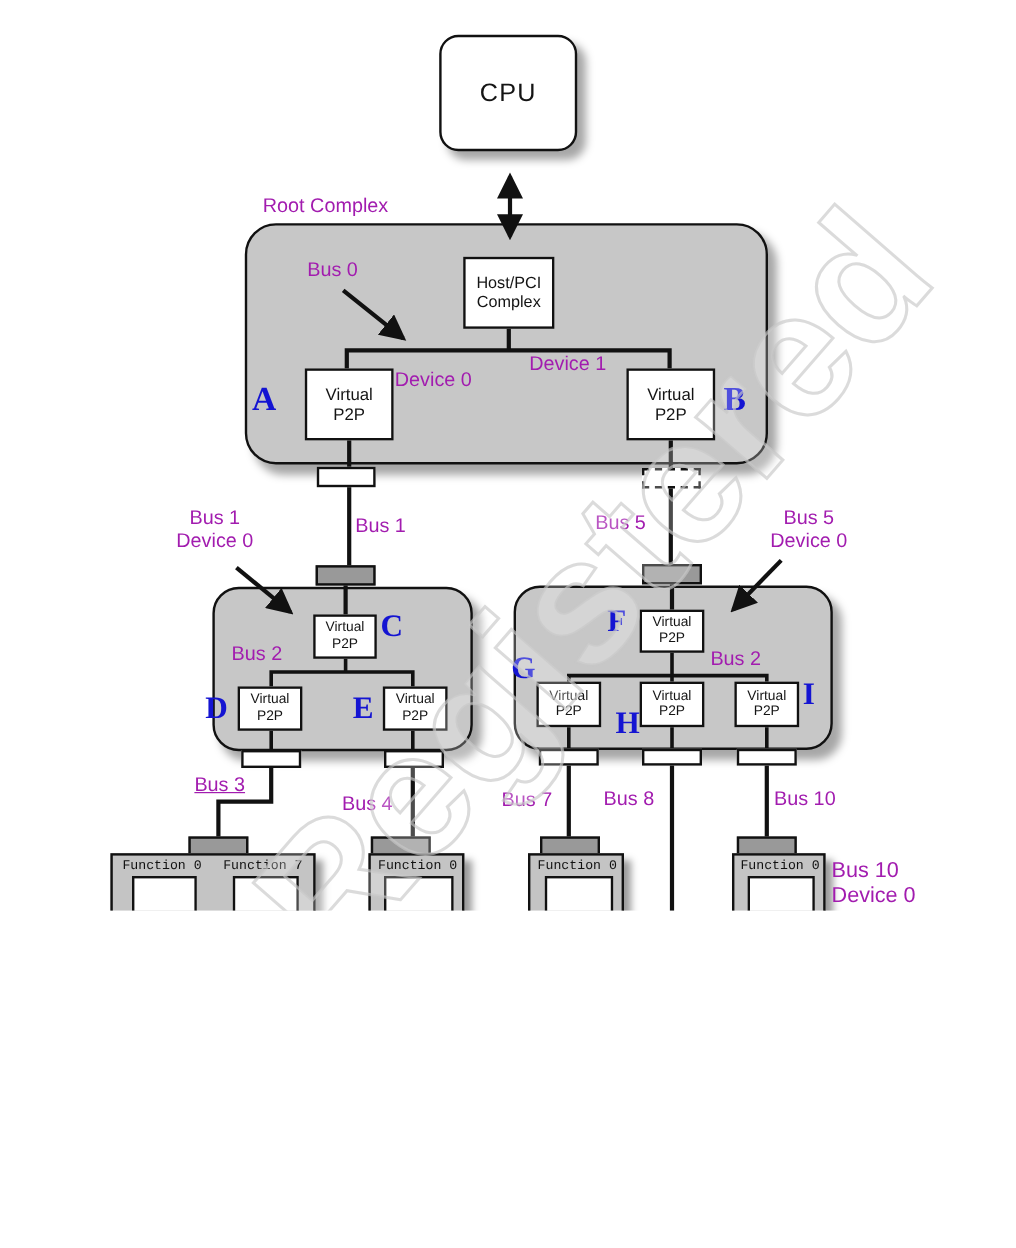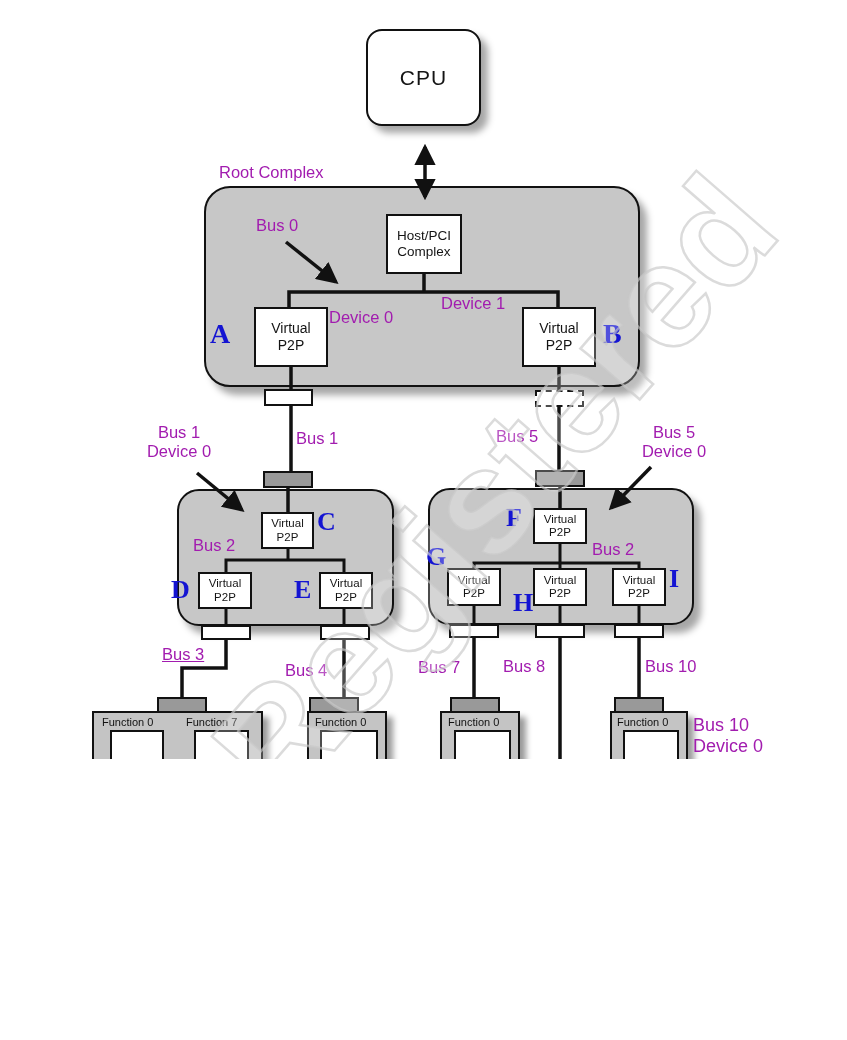--- a/index.html
+++ b/index.html
@@ -32,21 +32,21 @@
   
   .port{background:#fff;border:2px solid #111;}
   .port-dark{background:#999;border:2px solid #111;}
   .port-dash{background:#fff;border:2px dashed #111;}
   
   .device{
     background:#c4c4c4;border:2.5px solid #111;
     box-shadow:6px 6px 6px rgba(0,0,0,0.4);
   }
   .funcbox{background:#fff;border:2px solid #111;}
-  .funclbl{font-size:11px;color:#111;white-space:nowrap;}
+  .funclbl{font-size:11px;color:#111;white-space:nowrap;font-family:Liberation Mono, monospace;}
   
   .xbridge{
     background:#f2efb4;border:2.5px solid #111;
     box-shadow:5px 6px 9px rgba(0,0,0,0.35);
     display:flex;align-items:center;justify-content:center;
   }
   .xbridge-inner{
     background:#fff;border:2px solid #111;width:61px;height:64px;
     display:flex;align-items:center;justify-content:center;
     text-align:center;font-size:12.5px;line-height:1.25;

